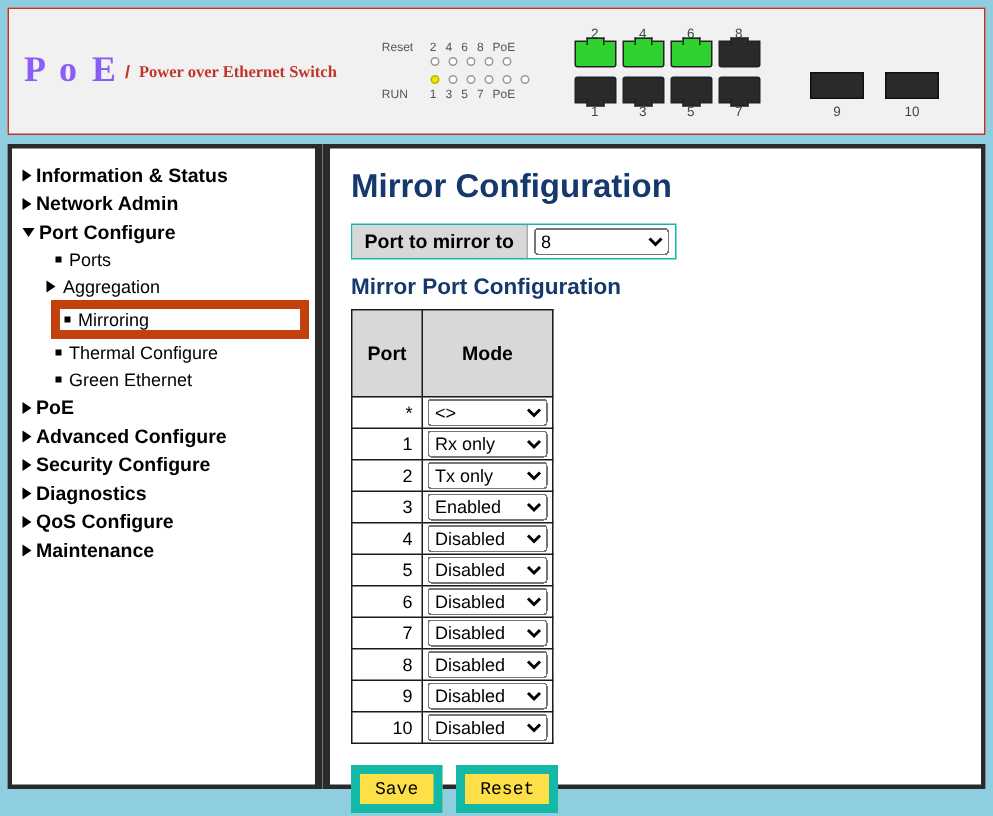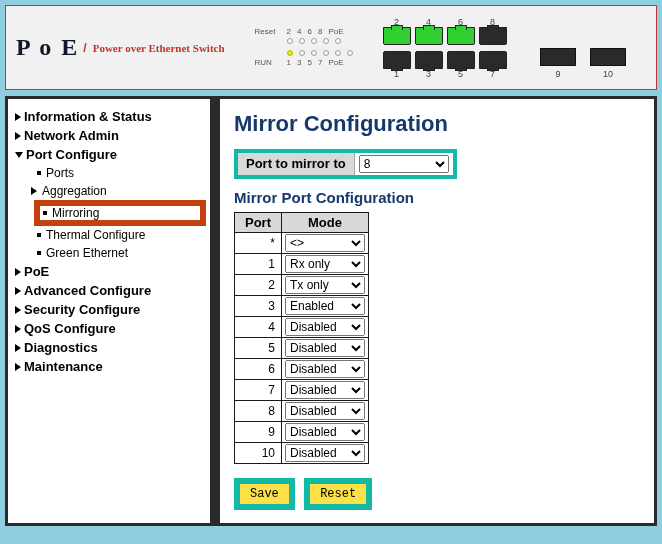--- a/index.html
+++ b/index.html
@@ -25,21 +25,21 @@
     display: flex;
     align-items: center;
     position: relative;
   }
   .logo-block {
     display: flex;
     align-items: center;
     gap: 4px;
   }
   .logo-text {
-    color: #0f172a;
+    color: #8b5cf6;
     font-family: "Times New Roman", serif;
     font-weight: bold;
     font-size: 24px;
     letter-spacing: 2px;
   }
   .logo-caption {
     color: #c0352b;
     font-family: "Times New Roman", serif;
     font-size: 11px;
     font-weight: bold;
@@ -190,42 +190,42 @@
     font-size: 22px;
     margin: 2px 0 12px 0;
   }
   h3.section-title {
     color: #15396d;
     font-size: 15px;
     margin: 10px 0 6px 0;
   }
   .mirror-to-box {
     display: inline-flex;
-    border: 4px solid #14b8a6;
+    border: 1px solid #14b8a6;
   }
   .mirror-to-label {
     background: #d8d8d8;
     padding: 3px 8px;
     font-size: 13px;
     font-weight: bold;
     border-right: 1px solid #aaa;
   }
   .mirror-to-select {
     padding: 2px 4px;
   }
   .mirror-to-select select { width: 90px; font-size:12px;}
 
   table.cfg {
     border-collapse: collapse;
     border: 1px solid #1a1a1a;
   }
   table.cfg th {
     background: #d8d8d8;
     border: 1px solid #1a1a1a;
-    padding: 2px 10px;
+    padding: 21px 10px;
     font-size: 13px;
   }
   table.cfg td {
     border: 1px solid #1a1a1a;
     padding: 2px 6px;
     text-align: right;
     font-size: 12px;
   }
   table.cfg td.selcell { padding: 1px 3px; text-align:left;}
   table.cfg td.selcell select { width: 80px; font-size: 12px;}
@@ -368,25 +368,25 @@
       <div class="nav-item">
           <span class="arrow"></span>
           <span>Advanced Configure</span>
         </div>
       <div class="nav-item">
           <span class="arrow"></span>
           <span>Security Configure</span>
         </div>
       <div class="nav-item">
           <span class="arrow"></span>
+          <span>Diagnostics</span>
+        </div>
+      <div class="nav-item">
+          <span class="arrow"></span>
           <span>QoS Configure</span>
-        </div>
-      <div class="nav-item">
-          <span class="arrow"></span>
-          <span>Diagnostics</span>
         </div>
       <div class="nav-item">
           <span class="arrow"></span>
           <span>Maintenance</span>
         </div>
     </div>
 
     <div class="content">
       <h2 class="page-title">Mirror Configuration</h2>
 

